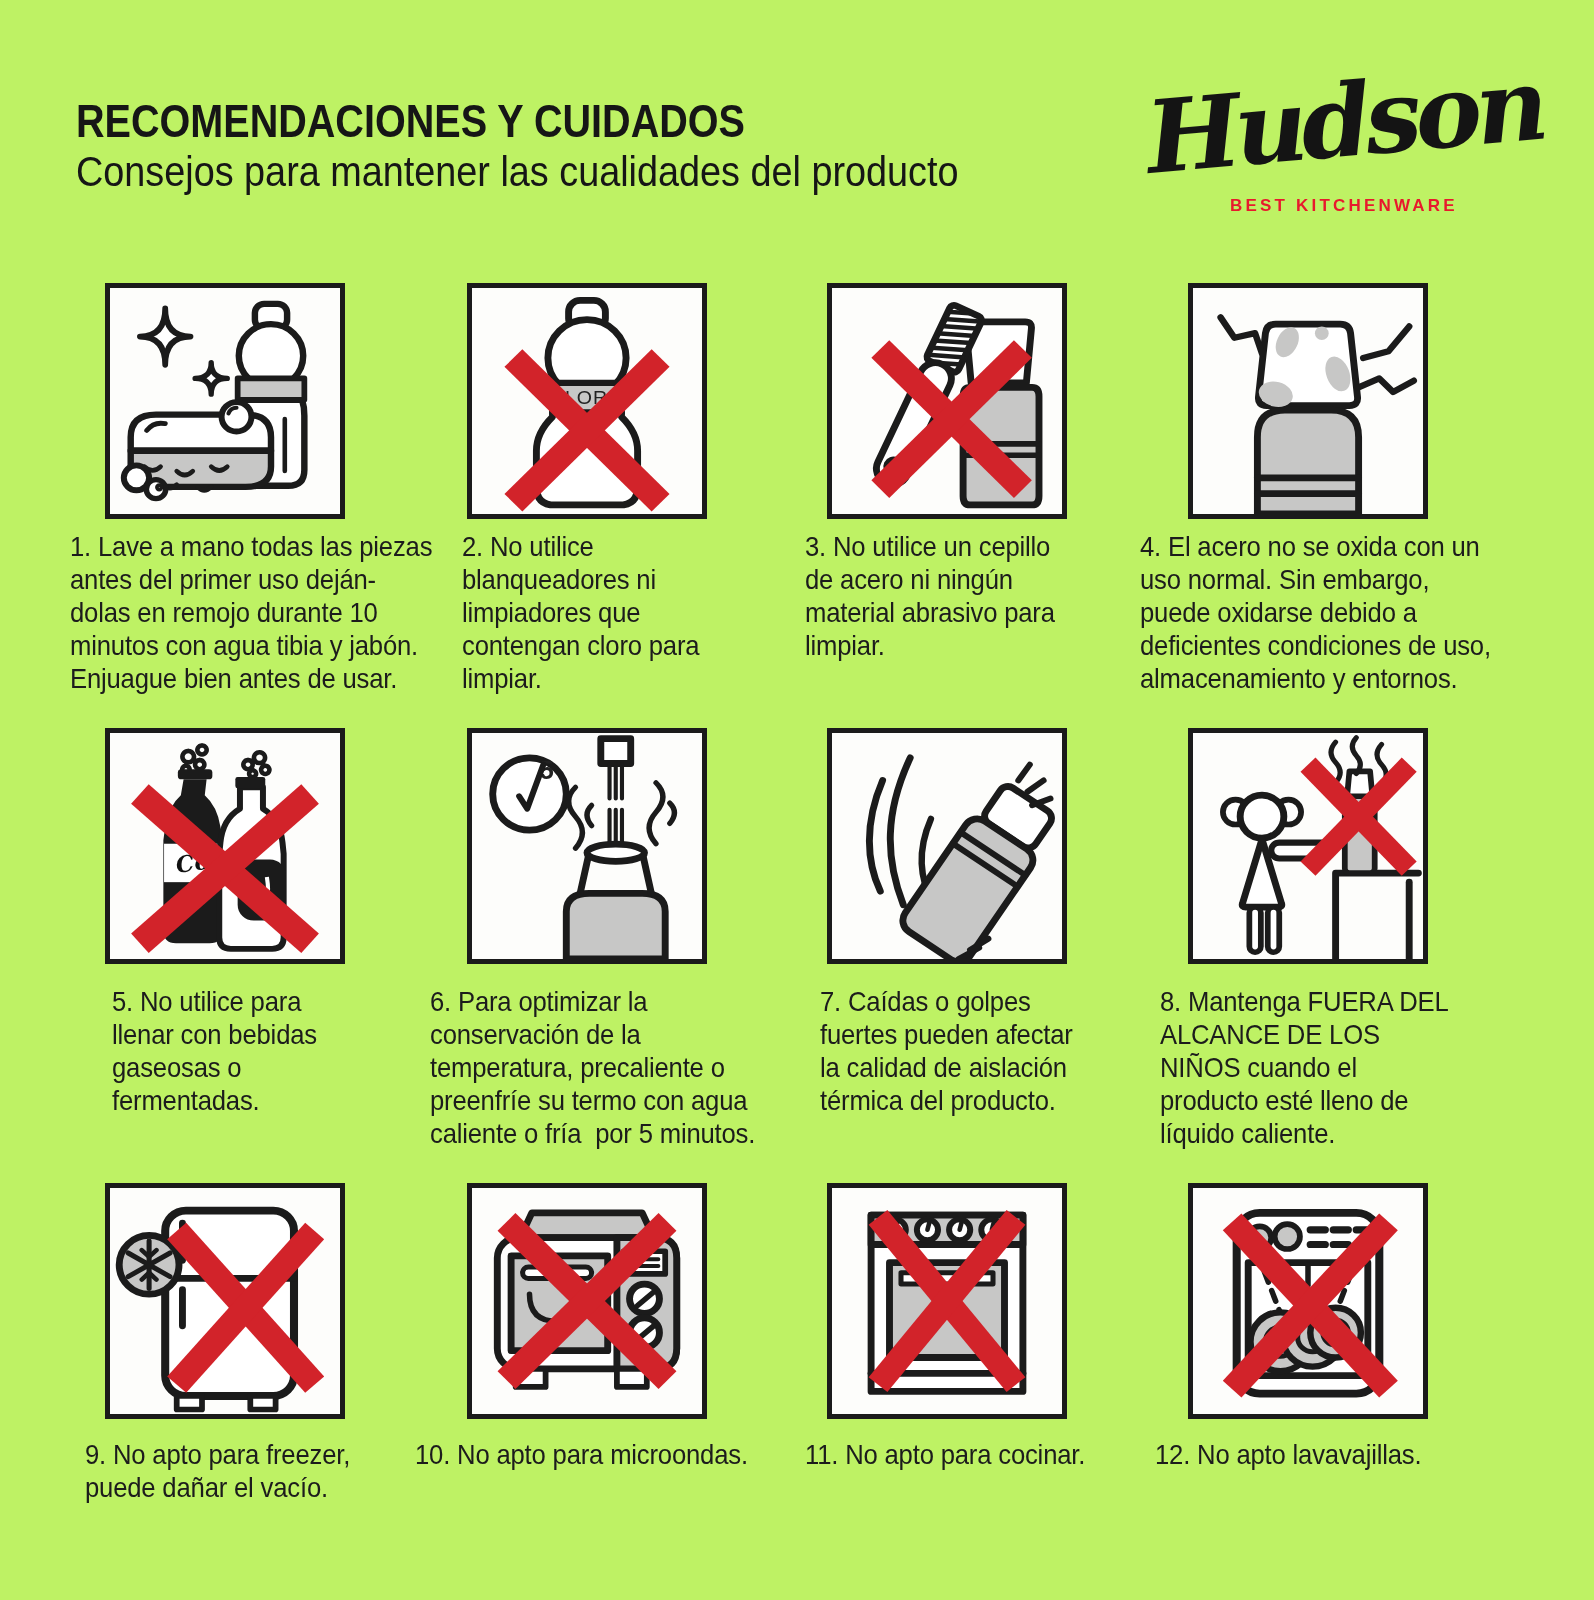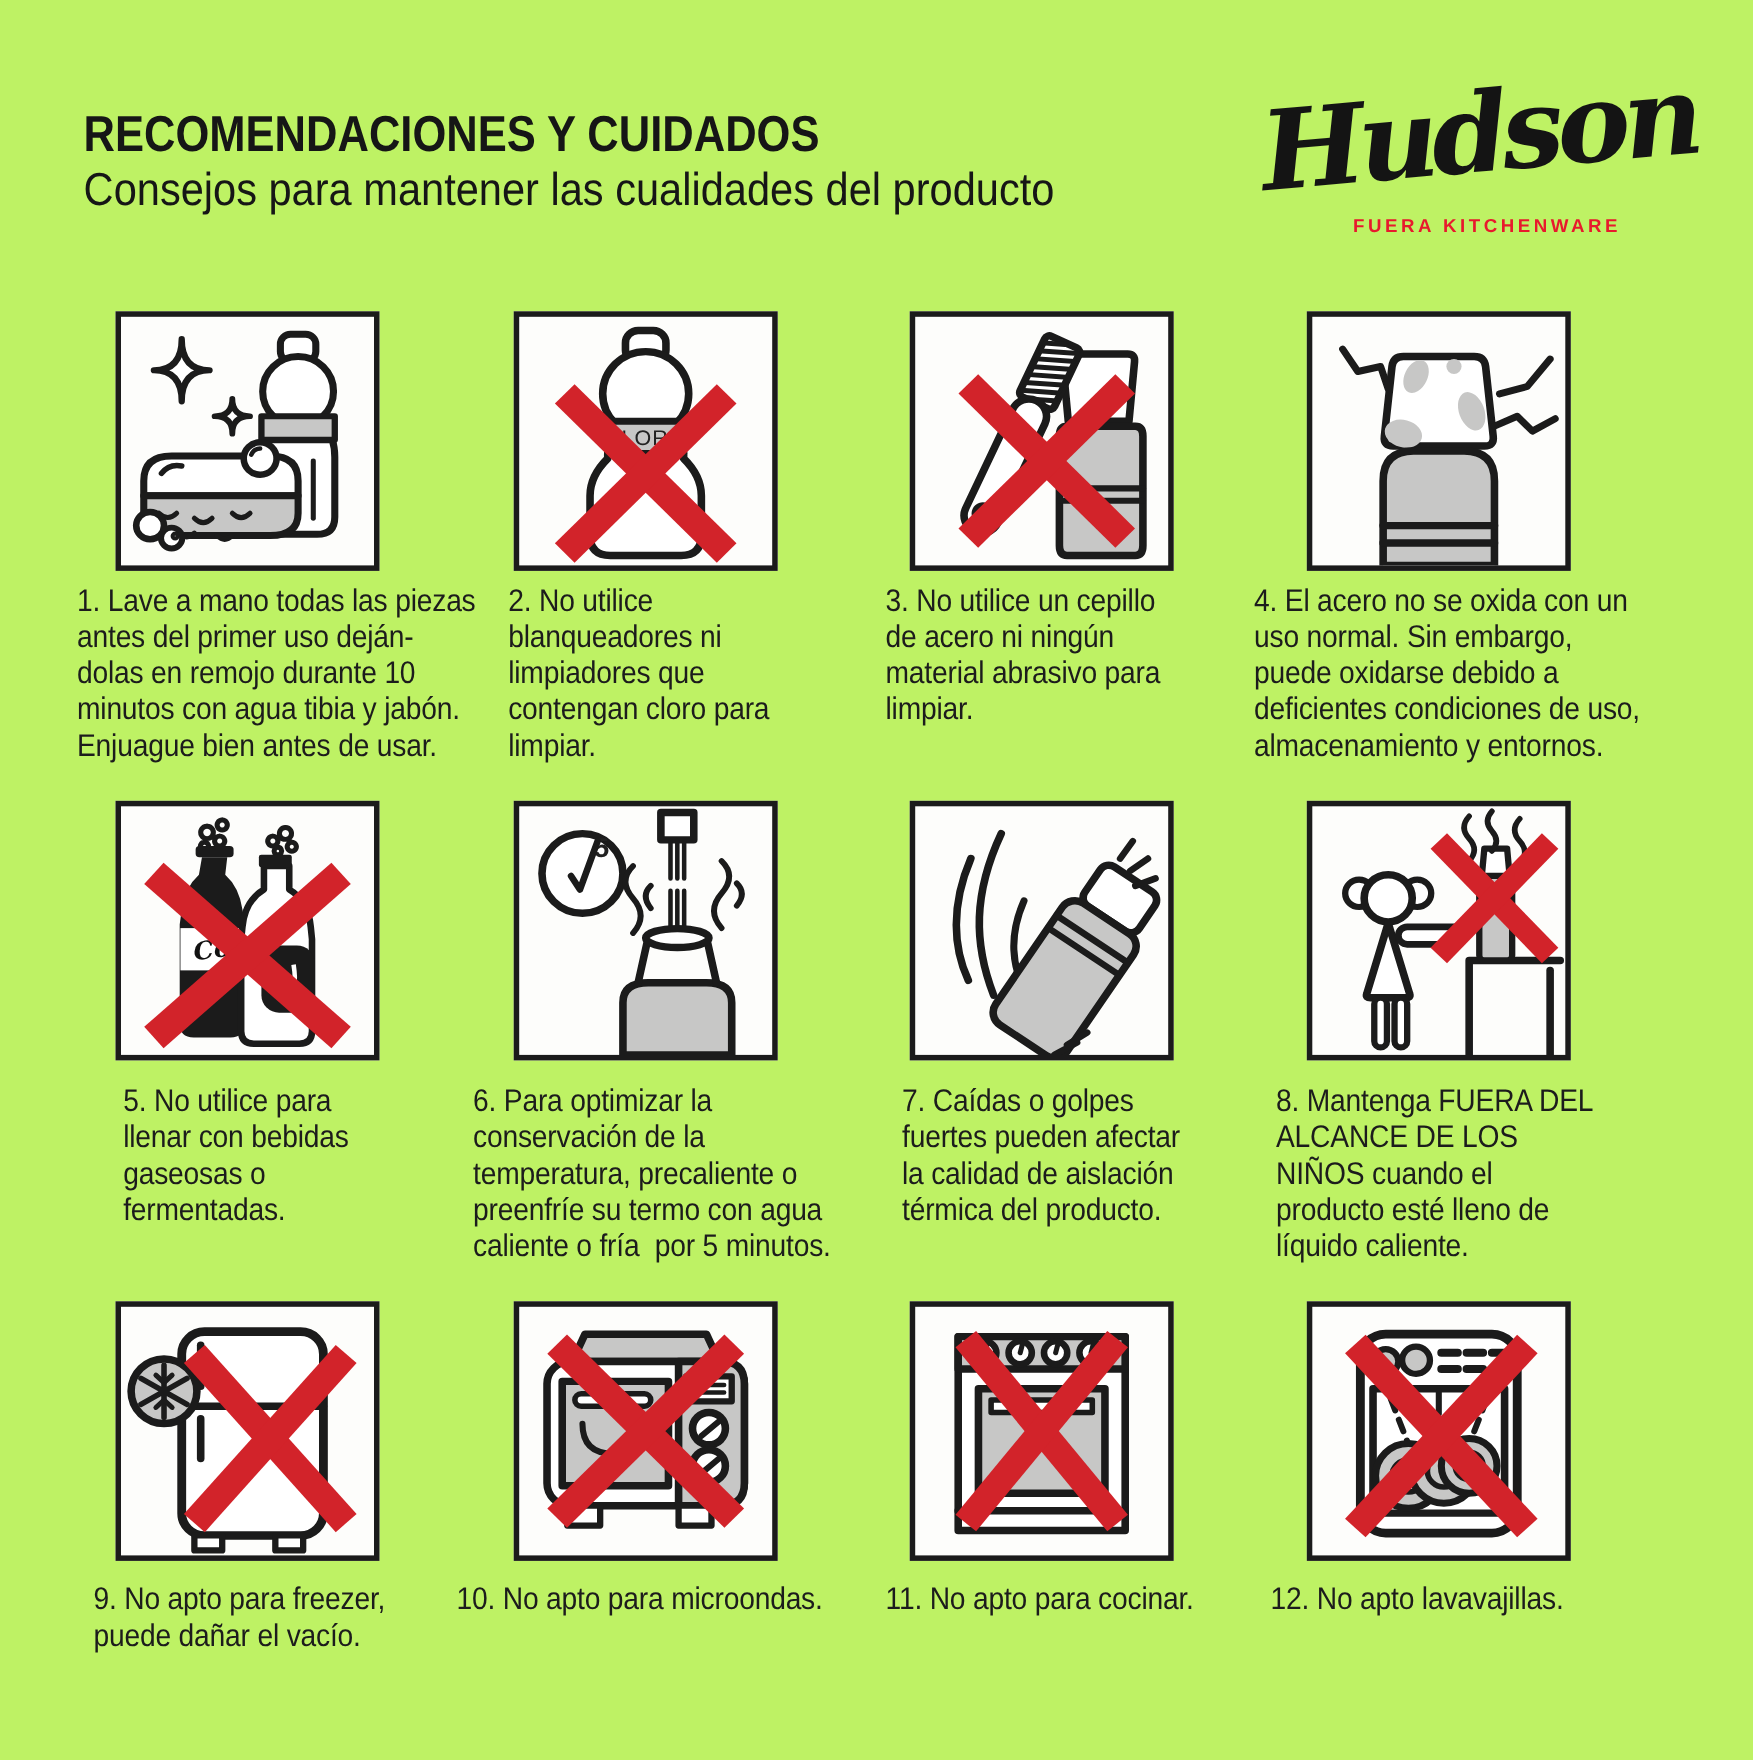--- a/index.html
+++ b/index.html
@@ -40,21 +40,21 @@
 </head>
 <body>
 
 <div class="page">
 
   <h1 class="title">RECOMENDACIONES Y CUIDADOS</h1>
   <p class="subtitle">Consejos para mantener las cualidades del producto</p>
 
   <div class="brand">
     <div class="brand-script">Hudson</div>
-    <div class="brand-tagline">FUERA KITCHENWARE</div>
+    <div class="brand-tagline">BEST KITCHENWARE</div>
   </div>
 
   <div class="box" style="left:105px;top:283px">
     <svg viewBox="0 0 100 100" preserveAspectRatio="none">
       <path class="fw" style="stroke-width:2.5" d="M24 9 Q24 21.5 35 21.5 Q24 21.5 24 34 Q24 21.5 13 21.5 Q24 21.5 24 9 Z"></path>
       <path class="fw" style="stroke-width:2.3" d="M44 33 Q44 40 51 40 Q44 40 44 47 Q44 40 37 40 Q44 40 44 33 Z"></path>
       <g>
         <rect class="fw" style="stroke-width:2.8" x="63" y="7" width="14" height="11" rx="4"></rect>
         <circle class="fw" style="stroke-width:2.8" cx="70" cy="30" r="14"></circle>
         <path class="fw" style="stroke-width:2.8" d="M56.5 49.5 q-1 3 -1 7 v24 q0 7 7 7 h15 q7 0 7 -7 v-24 q0 -4 -1 -7 z"></path>

